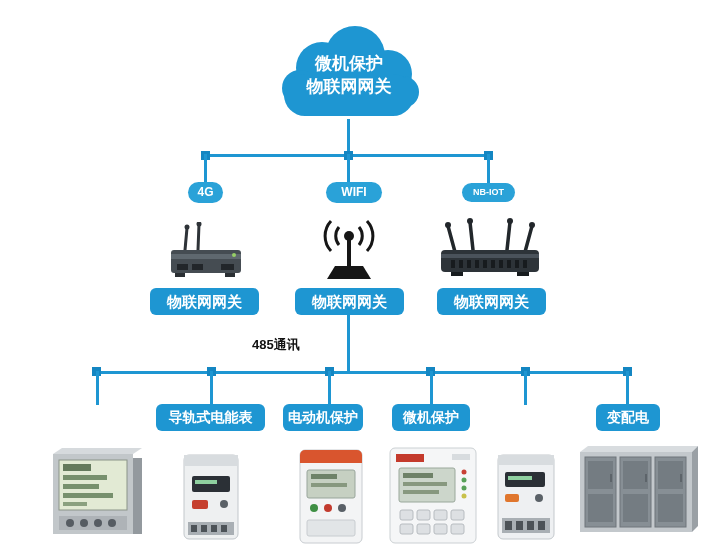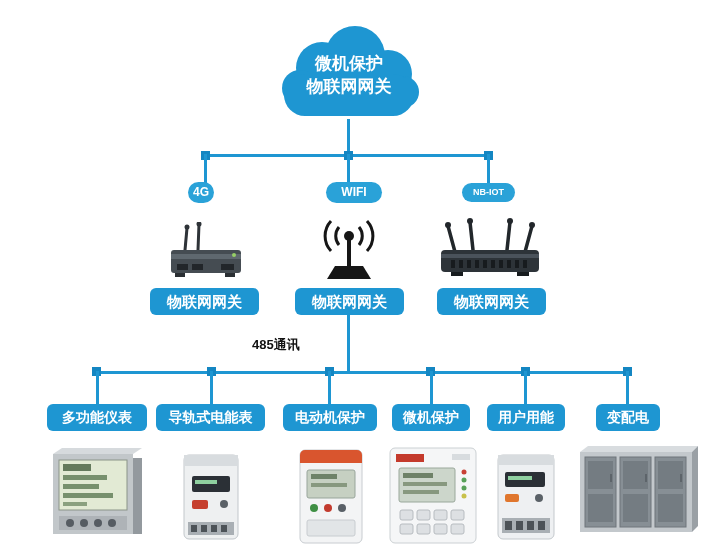--- a/index.html
+++ b/index.html
@@ -57,21 +57,21 @@
 
   <div class="vline" style="left:347px; top:119px; height:37px;"></div>
   <div class="hline" style="left:204px; top:154px; width:287px;"></div>
   <div class="node" style="left:201px; top:151px;"></div>
   <div class="node" style="left:344px; top:151px;"></div>
   <div class="node" style="left:484px; top:151px;"></div>
   <div class="vline" style="left:204px; top:154px; height:29px;"></div>
   <div class="vline" style="left:347px; top:154px; height:29px;"></div>
   <div class="vline" style="left:487px; top:154px; height:29px;"></div>
 
-  <div class="pill" style="left:188px; top:182px; width:26px;">4G</div>
+  <div class="pill" style="left:188px; top:182px; width:35px;">4G</div>
   <div class="pill" style="left:326px; top:182px; width:56px;">WIFI</div>
   <div class="pill" style="left:462px; top:183px; width:53px; font-size:9px; line-height:19px; height:19px; border-radius:10px;">NB-IOT</div>
 
   <div class="devimg" style="left:163px; top:222px;">
     <svg width="85" height="62" viewBox="0 0 85 62">
       <g stroke="#2e3338" stroke-width="3" stroke-linecap="round">
         <line x1="24" y1="6" x2="22" y2="28"></line>
         <line x1="36" y1="2" x2="35" y2="28"></line>
       </g>
       <circle cx="24" cy="5" r="2.5" fill="#2e3338"></circle>
@@ -147,25 +147,23 @@
   <div class="node" style="left:521px; top:367px;"></div>
   <div class="node" style="left:623px; top:367px;"></div>
 
   <div class="vline" style="left:96px;  top:371px; height:34px;"></div>
   <div class="vline" style="left:210px; top:371px; height:34px;"></div>
   <div class="vline" style="left:328px; top:371px; height:34px;"></div>
   <div class="vline" style="left:430px; top:371px; height:34px;"></div>
   <div class="vline" style="left:524px; top:371px; height:34px;"></div>
   <div class="vline" style="left:626px; top:371px; height:34px;"></div>
 
-  <div class="plate dev-plate" style="left:47px;  top:404px; width:100px;">多功能仪表</div>
   <div class="plate dev-plate" style="left:156px; top:404px; width:109px;">导轨式电能表</div>
-  <div class="plate dev-plate" style="left:283px; top:404px; width:94px;">电动机保护</div>
+  <div class="plate dev-plate" style="left:283px; top:404px; width:80px;">电动机保护</div>
   <div class="plate dev-plate" style="left:392px; top:404px; width:78px;">微机保护</div>
-  <div class="plate dev-plate" style="left:487px; top:404px; width:78px;">用户用能</div>
   <div class="plate dev-plate" style="left:596px; top:404px; width:64px;">变配电</div>
 
   <div class="devimg" style="left:50px; top:446px;">
     <svg width="95" height="94" viewBox="0 0 95 94">
       <polygon points="3,8 12,2 92,2 83,8" fill="#d6dadd"></polygon>
       <rect x="3" y="8" width="80" height="80" fill="#c2c7ca"></rect>
       <rect x="83" y="12" width="9" height="76" fill="#93999e"></rect>
       <rect x="9" y="14" width="68" height="50" fill="#e2ead4" stroke="#8a9488" stroke-width="1"></rect>
       <rect x="13" y="18" width="28" height="7" fill="#647a5c"></rect>
       <rect x="13" y="29" width="44" height="5" fill="#77906d"></rect>

